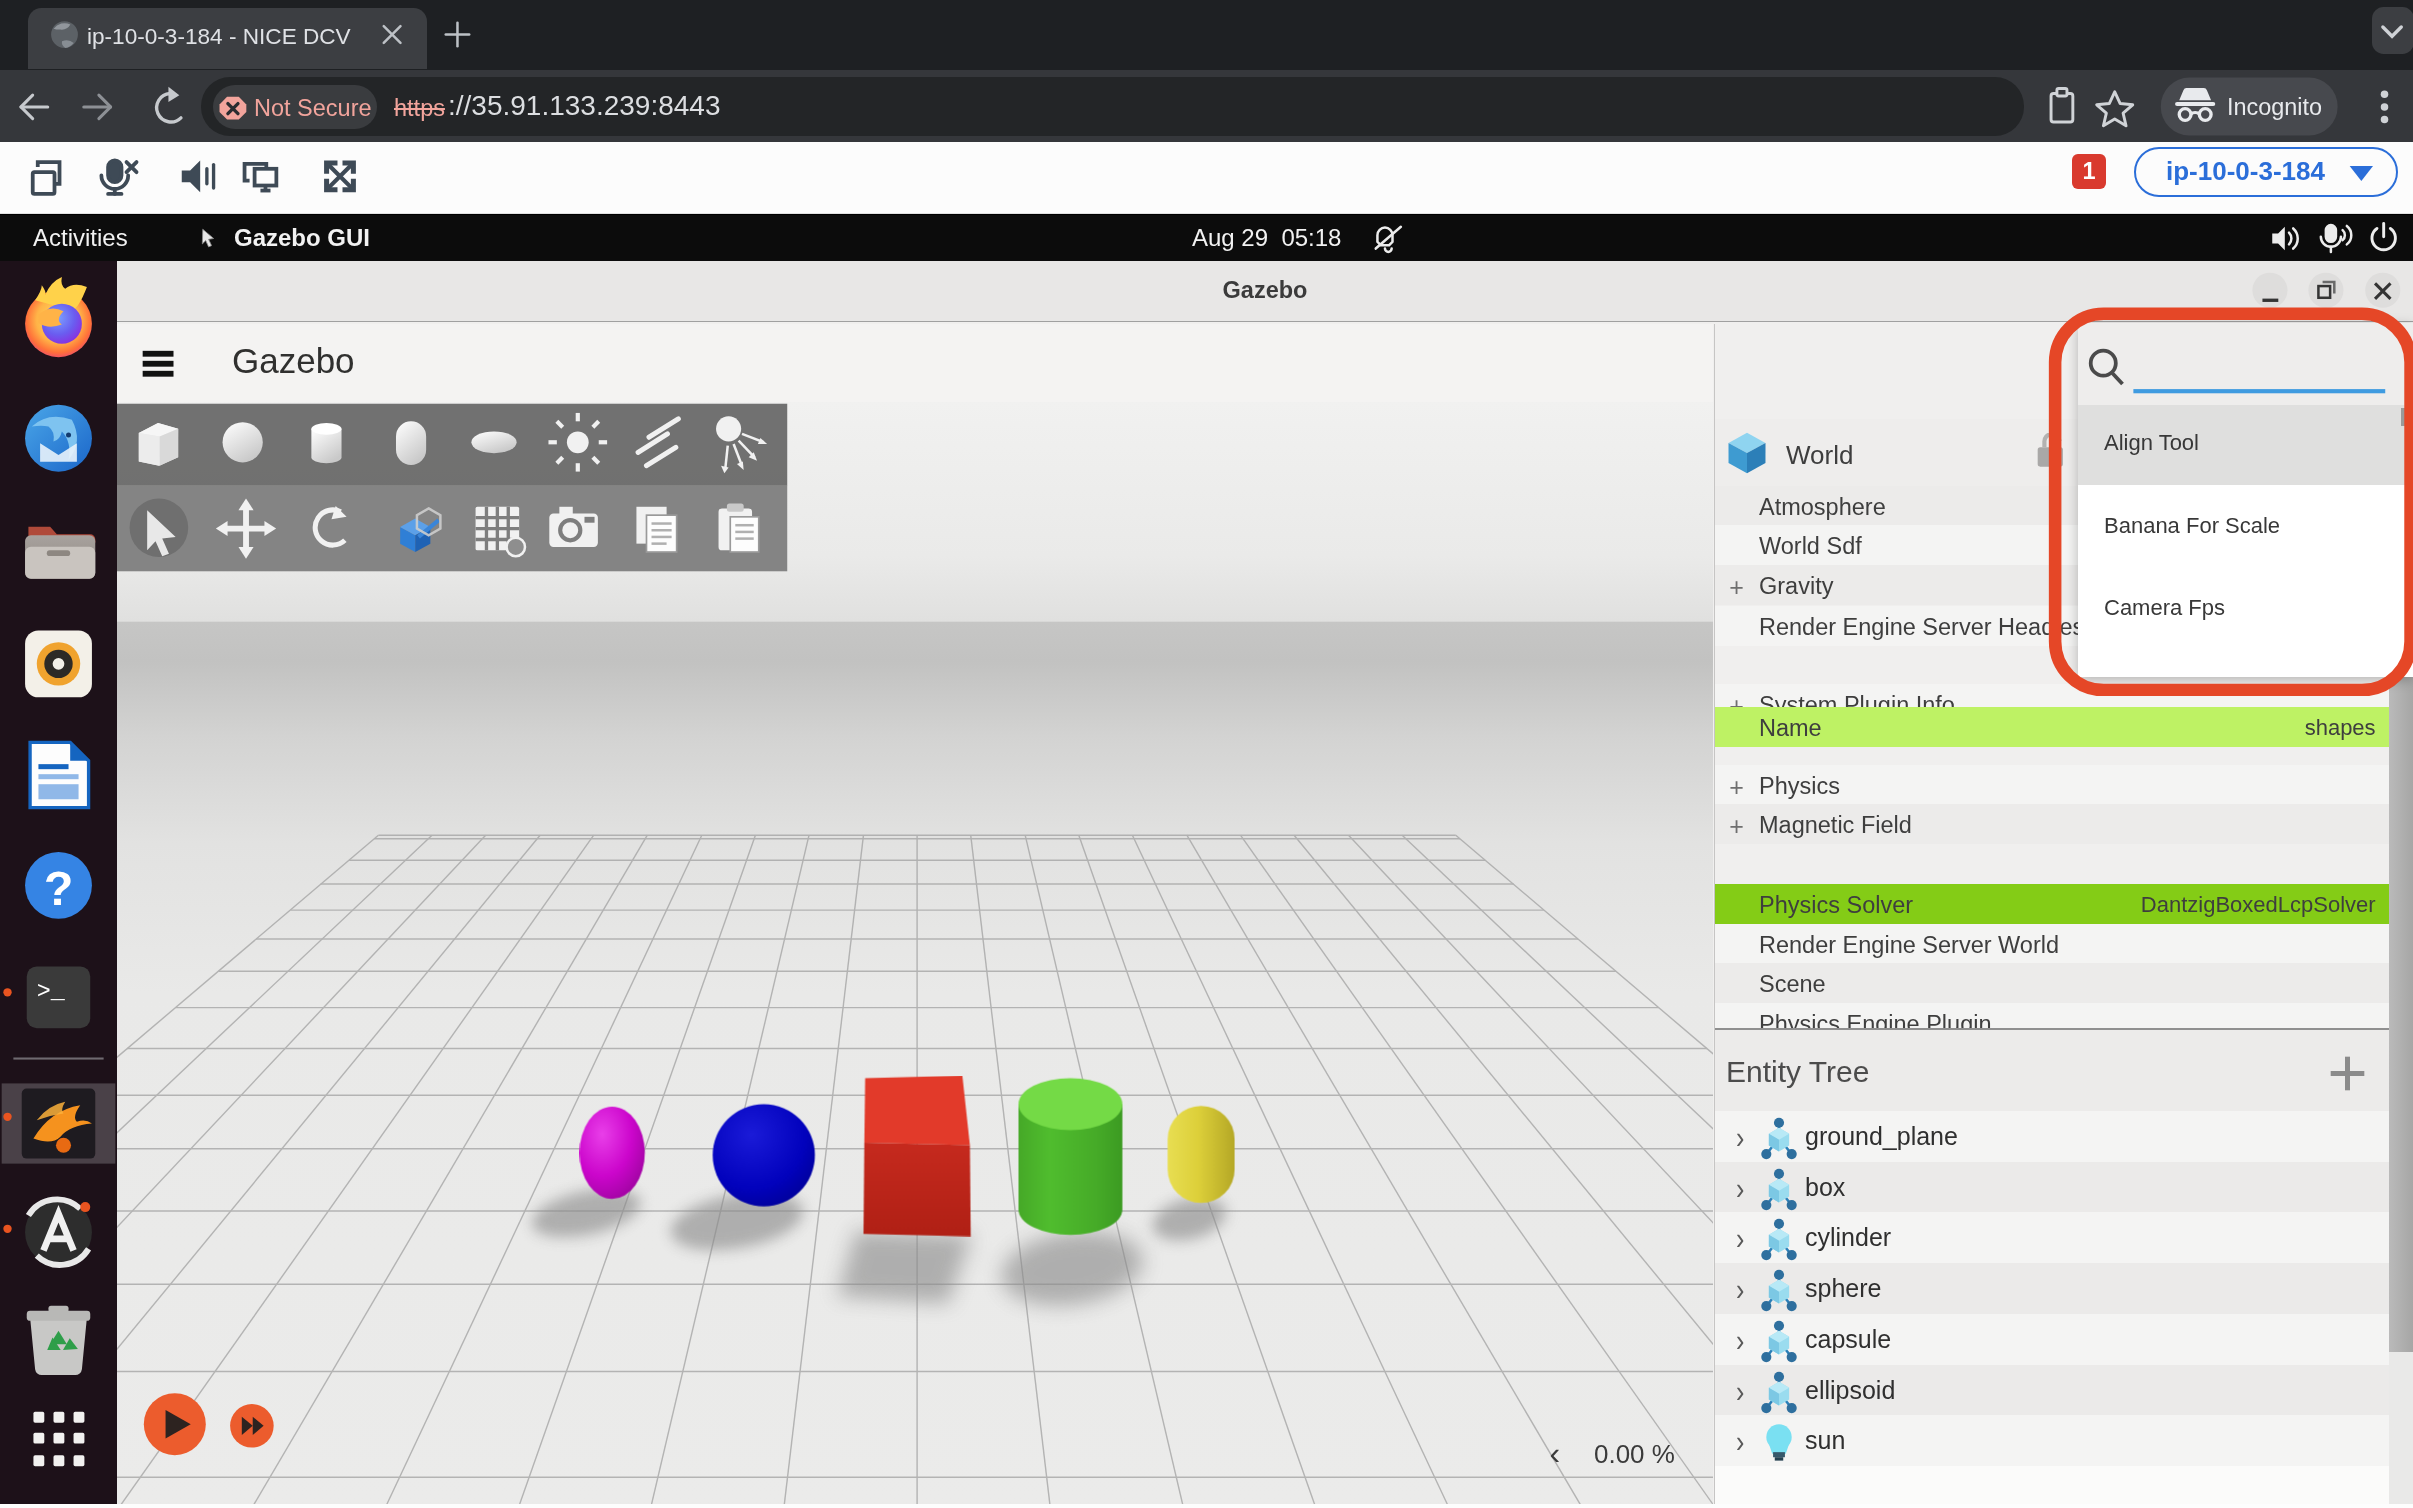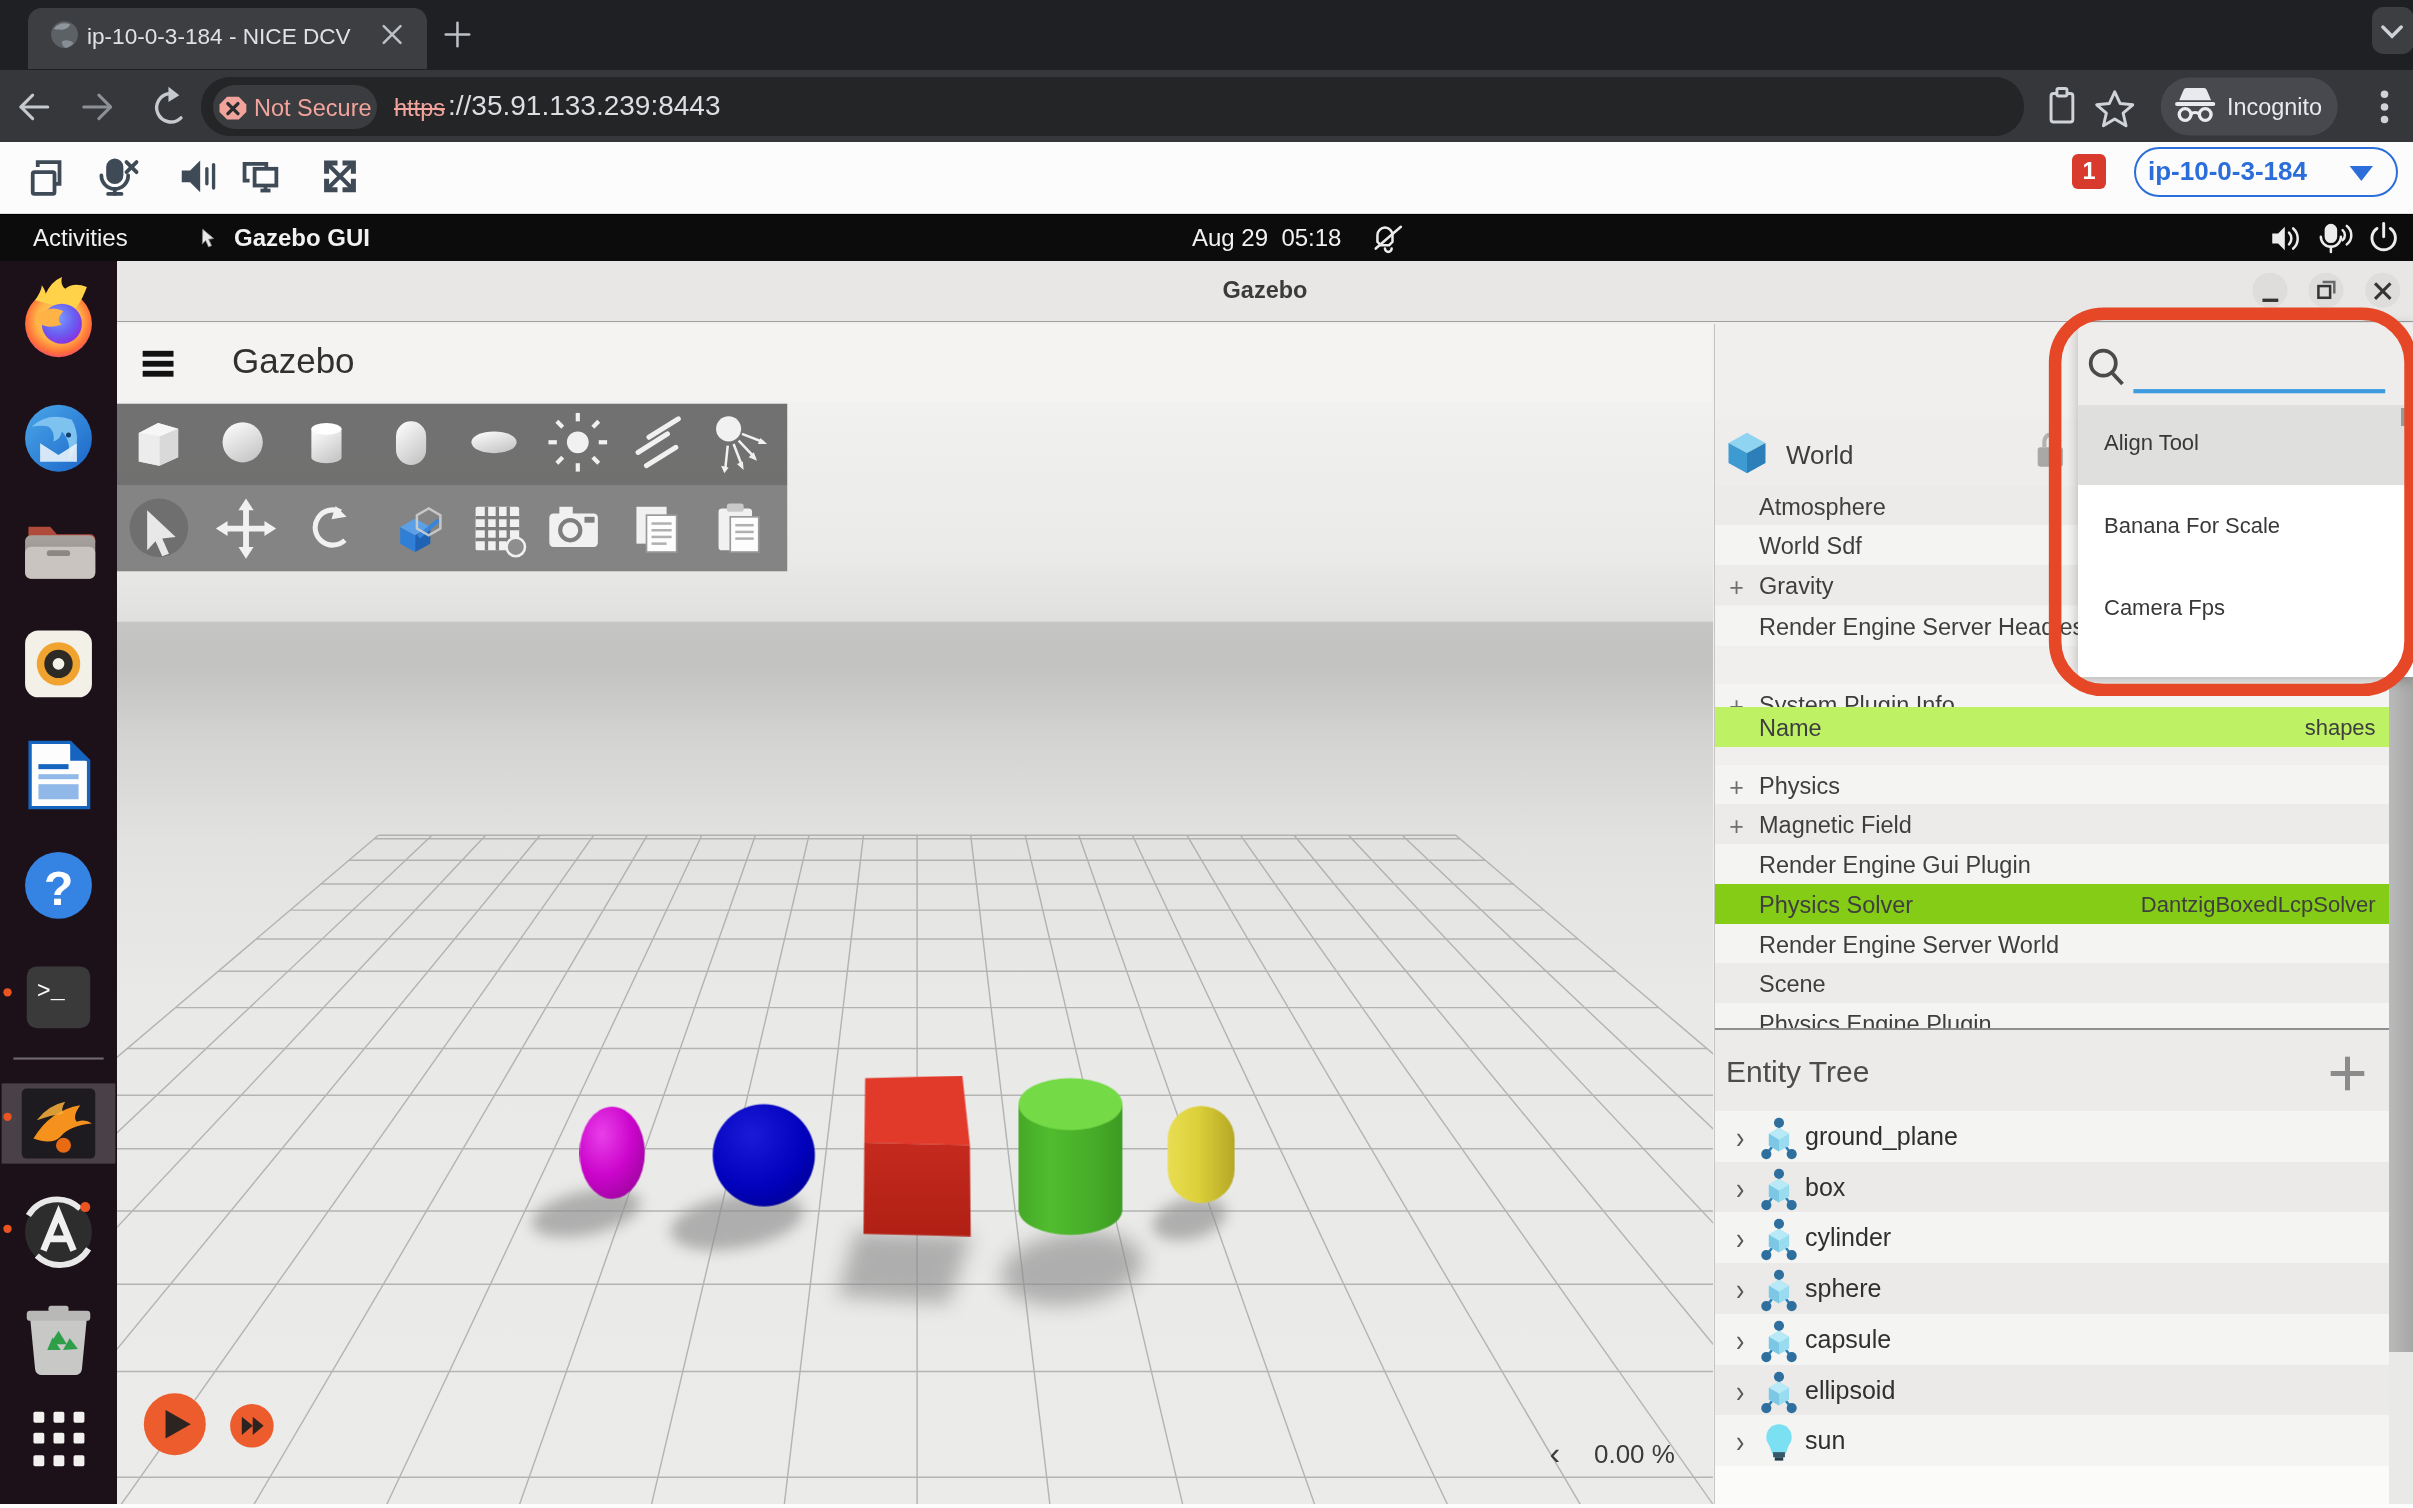--- a/index.html
+++ b/index.html
@@ -113,21 +113,21 @@
 <text x="2658" y="54" font-size="28" fill="#e8eaed" font-family="Liberation Sans">Incognito</text>
 <g fill="#cfd2d6">
         <circle cx="2846" cy="29" r="4.5"></circle>
         <circle cx="2846" cy="44" r="4.5"></circle>
         <circle cx="2846" cy="59" r="4.5"></circle>
       </g>
 </svg>
 
   <div class="abs" id="dcv"></div>
   <div class="abs" id="badge1">1</div>
-  <div class="abs" id="bluepill"><span style="margin-left:12px;">ip-10-0-3-184</span></div>
+  <div class="abs" id="bluepill"><span style="margin-left:30px;">ip-10-0-3-184</span></div>
   <svg class="abs" width="34" height="25" style="left:2346px;top:161px" viewBox="0 0 40 30">
       <polygon points="4,6 32,6 18,24" fill="#2b6ed9"></polygon>
     </svg>
   <svg class="abs" id="dcvicons" width="2413" height="72" style="left:0;top:142px" viewBox="0 0 2880 86">
 <g stroke="#3e4a56" stroke-width="4.5" fill="none">
 <rect x="38" y="36" width="26" height="26" rx="2"></rect>
 <path d="M 44 30 v -6 h 26 v 26 h -6"></path>
 </g>
 <g stroke="#3e4a56" stroke-width="4.5" fill="none" stroke-linecap="round">
 <rect x="128" y="22" width="16" height="26" rx="8" fill="#3e4a56"></rect>
@@ -595,23 +595,20 @@
           <div class="pval">shapes</div>
         </div>
 <div class="prow" style="top:441px;background:#f4f4f3;">
           <div class="pplus">+</div>
           <div class="plabel">Physics</div>
         </div>
 <div class="prow" style="top:480px;background:#ecebea;">
           <div class="pplus">+</div>
           <div class="plabel">Magnetic Field</div>
         </div>
-<div class="prow" style="top:520px;background:#f4f4f3;">
-          <div class="plabel">Render Engine Gui Plugin</div>
-        </div>
 <div class="prow" style="top:560px;background:#84cc16;">
           <div class="plabel">Physics Solver</div>
           <div class="pval">DantzigBoxedLcpSolver</div>
         </div>
 <div class="prow" style="top:600px;background:#f4f4f3;">
           <div class="plabel">Render Engine Server World</div>
         </div>
 <div class="prow" style="top:639px;background:#ecebea;">
           <div class="plabel">Scene</div>
         </div>

